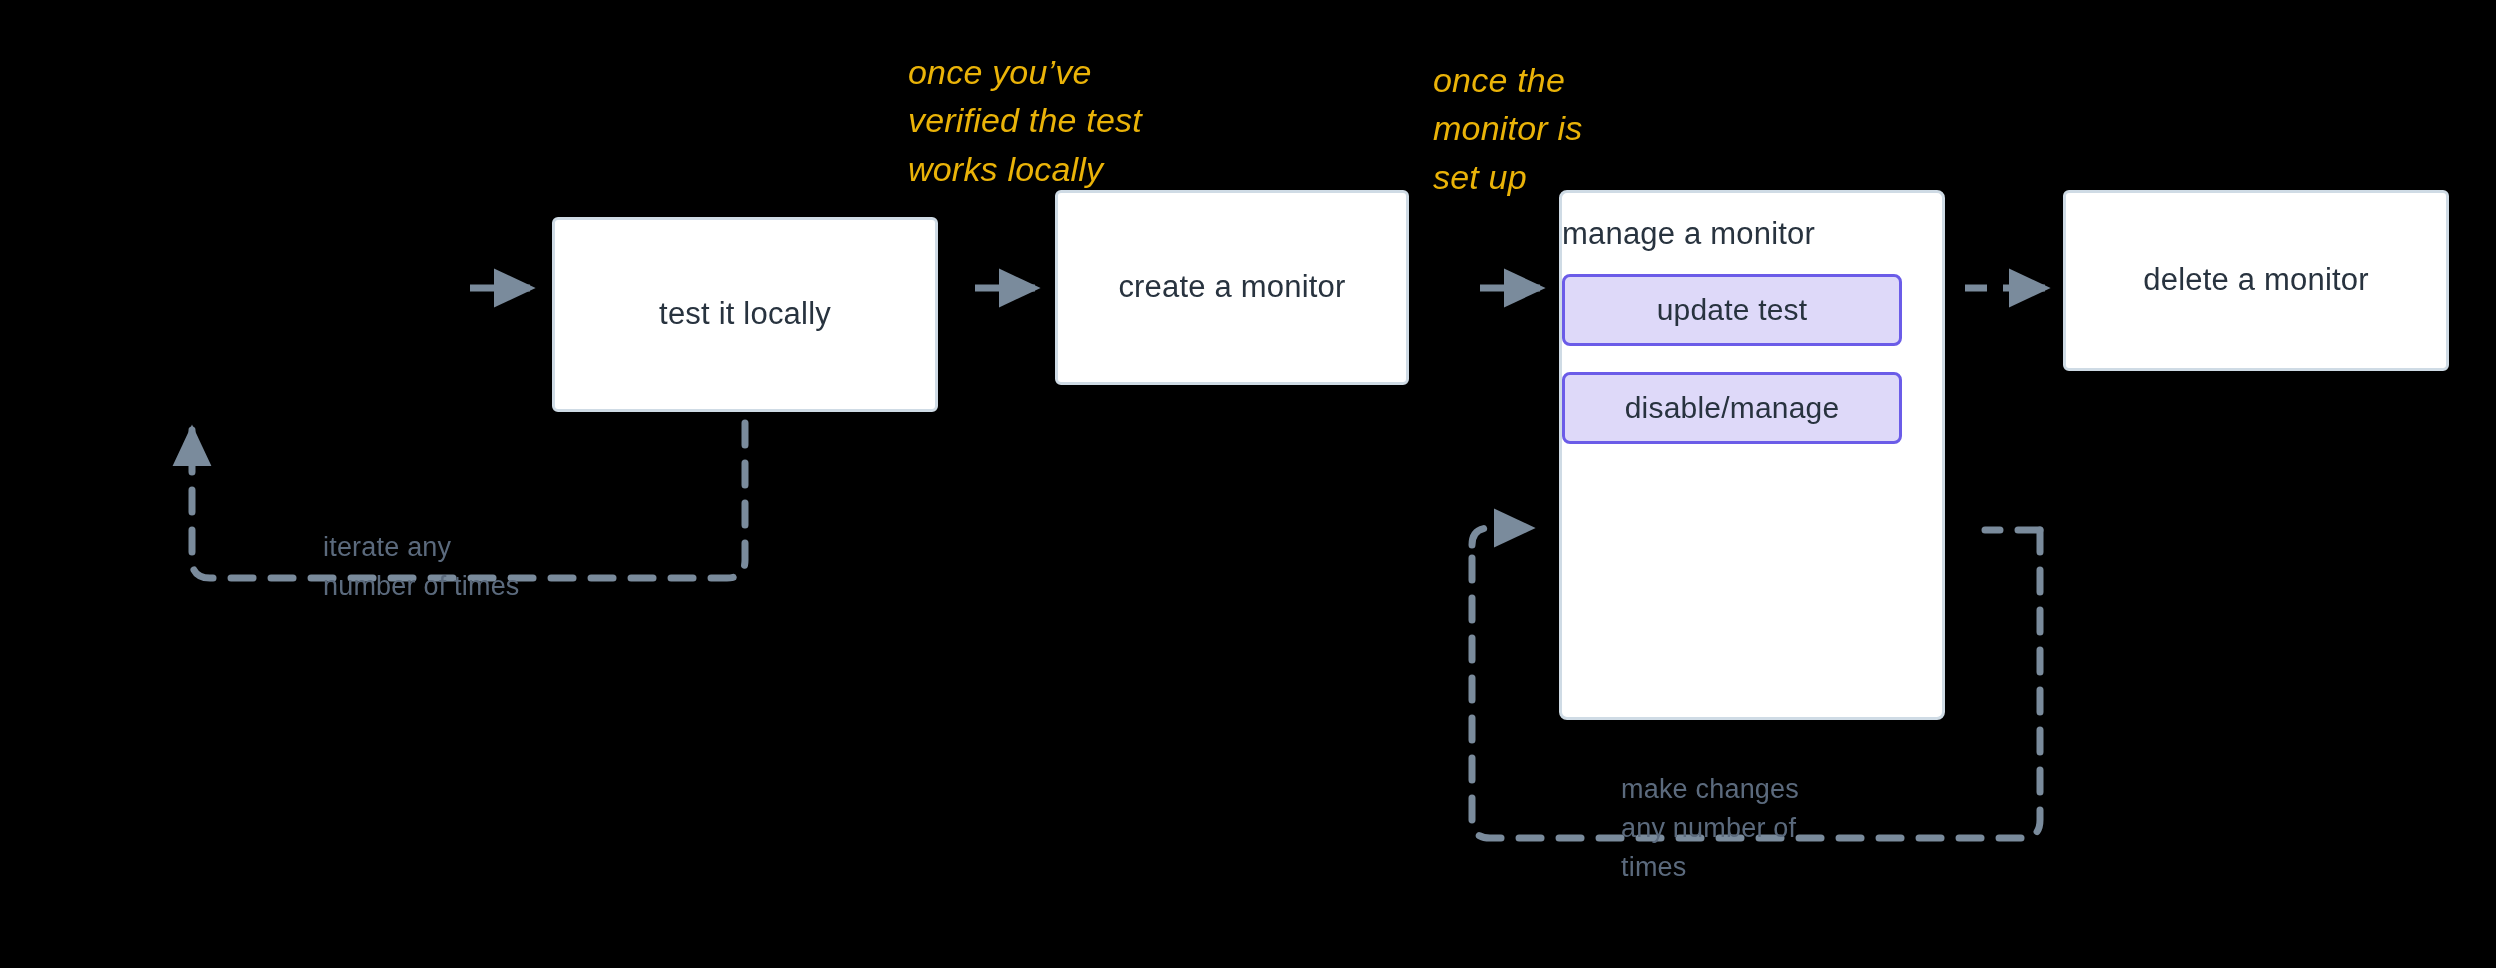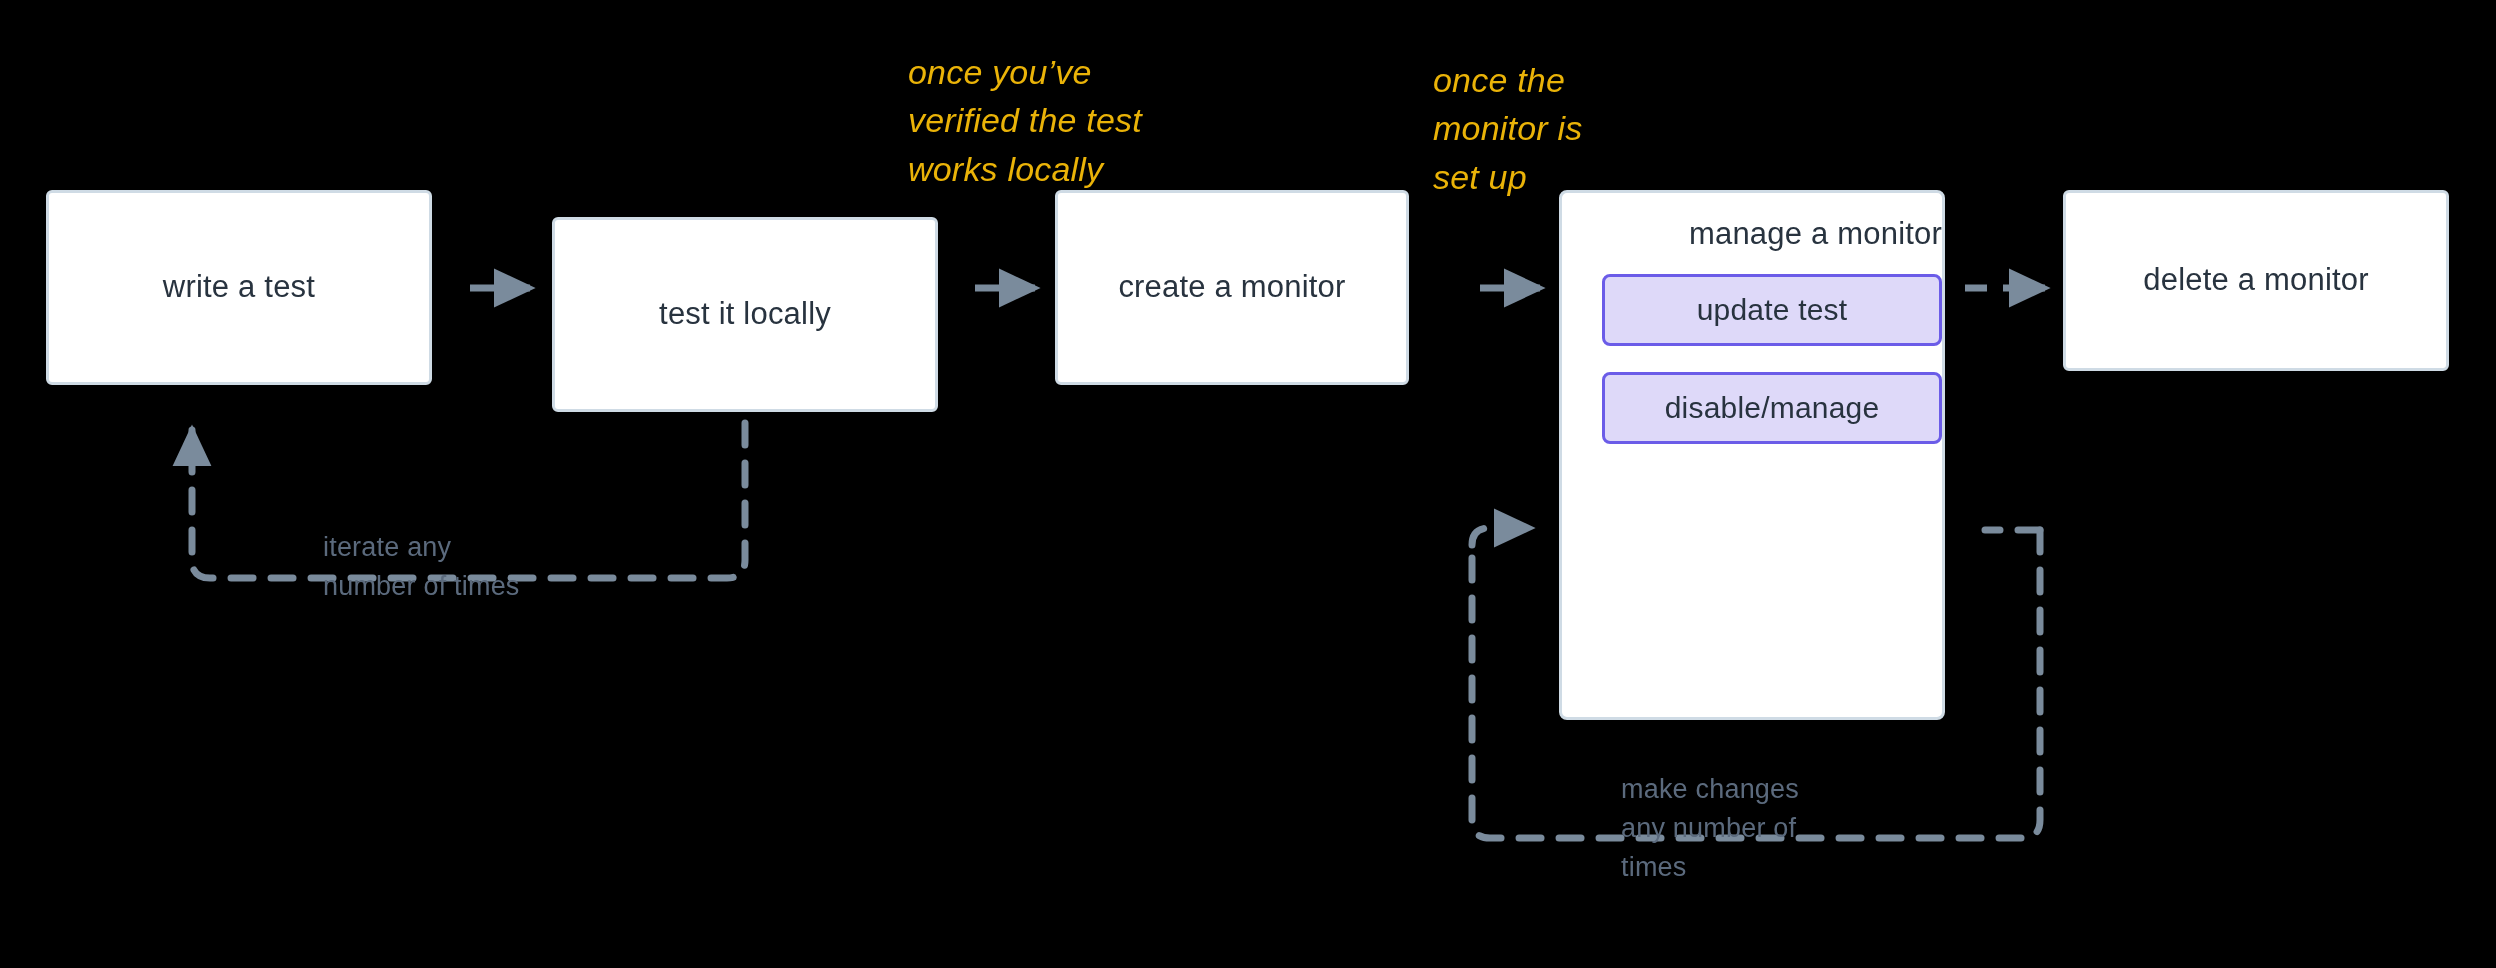--- a/index.html
+++ b/index.html
@@ -40,21 +40,21 @@
     line-height: 1.25;
   }
   #node-manage {
     position: absolute;
     background: #ffffff;
     border: 3px solid #cfdbe5;
     border-radius: 8px;
     box-sizing: border-box;
     display: flex;
     flex-direction: column;
-    align-items: flex-end;
+    align-items: flex-start;
     padding-top: 22px;
   }
   #node-manage .node-label {
     margin-bottom: 20px;
   }
   .subnode {
     width: 340px;
     height: 72px;
     margin-bottom: 26px;
     background: #ded9f9;
@@ -120,23 +120,20 @@
       <path d="M 745 383 L 745 560 Q 745 578 727 578 L 210 578 Q 192 578 192 560 L 192 430" fill="none" stroke="#7a8b9c" stroke-width="7" stroke-dasharray="22 18" stroke-linecap="round" marker-end="url(#arrowhead)"></path>
     </g>
 
     <g>
       <path d="M 2040 530 Q 2040 548 2040 566 L 2040 820 Q 2040 838 2022 838 L 1490 838 Q 1472 838 1472 820 L 1472 545" fill="none" stroke="#7a8b9c" stroke-width="7" stroke-dasharray="22 18" stroke-linecap="round"></path>
       <path d="M 2040 530 L 1985 530" fill="none" stroke="#7a8b9c" stroke-width="7" stroke-dasharray="22 18" stroke-linecap="round"></path>
       <path d="M 1472 545 Q 1472 528 1490 528 L 1530 528" fill="none" stroke="#7a8b9c" stroke-width="7" stroke-dasharray="22 18" stroke-linecap="round" marker-end="url(#arrowhead)"></path>
     </g>
   </svg>
 
-  <div class="node" id="node-write" style="left:46px; top:190px; width:386px; height:195px;">
-    <span class="node-label">write a test</span>
-  </div>
 
   <div class="node" id="node-test" style="left:552px; top:190px; width:386px; height:195px;margin-top:27px;">
     <span class="node-label">test it locally</span>
   </div>
 
   <div class="node" id="node-create" style="left:1055px; top:190px; width:354px; height:195px;">
     <span class="node-label">create a monitor</span>
   </div>
 
   <div id="node-manage" style="left:1559px; top:190px; width:386px; height:530px;">

